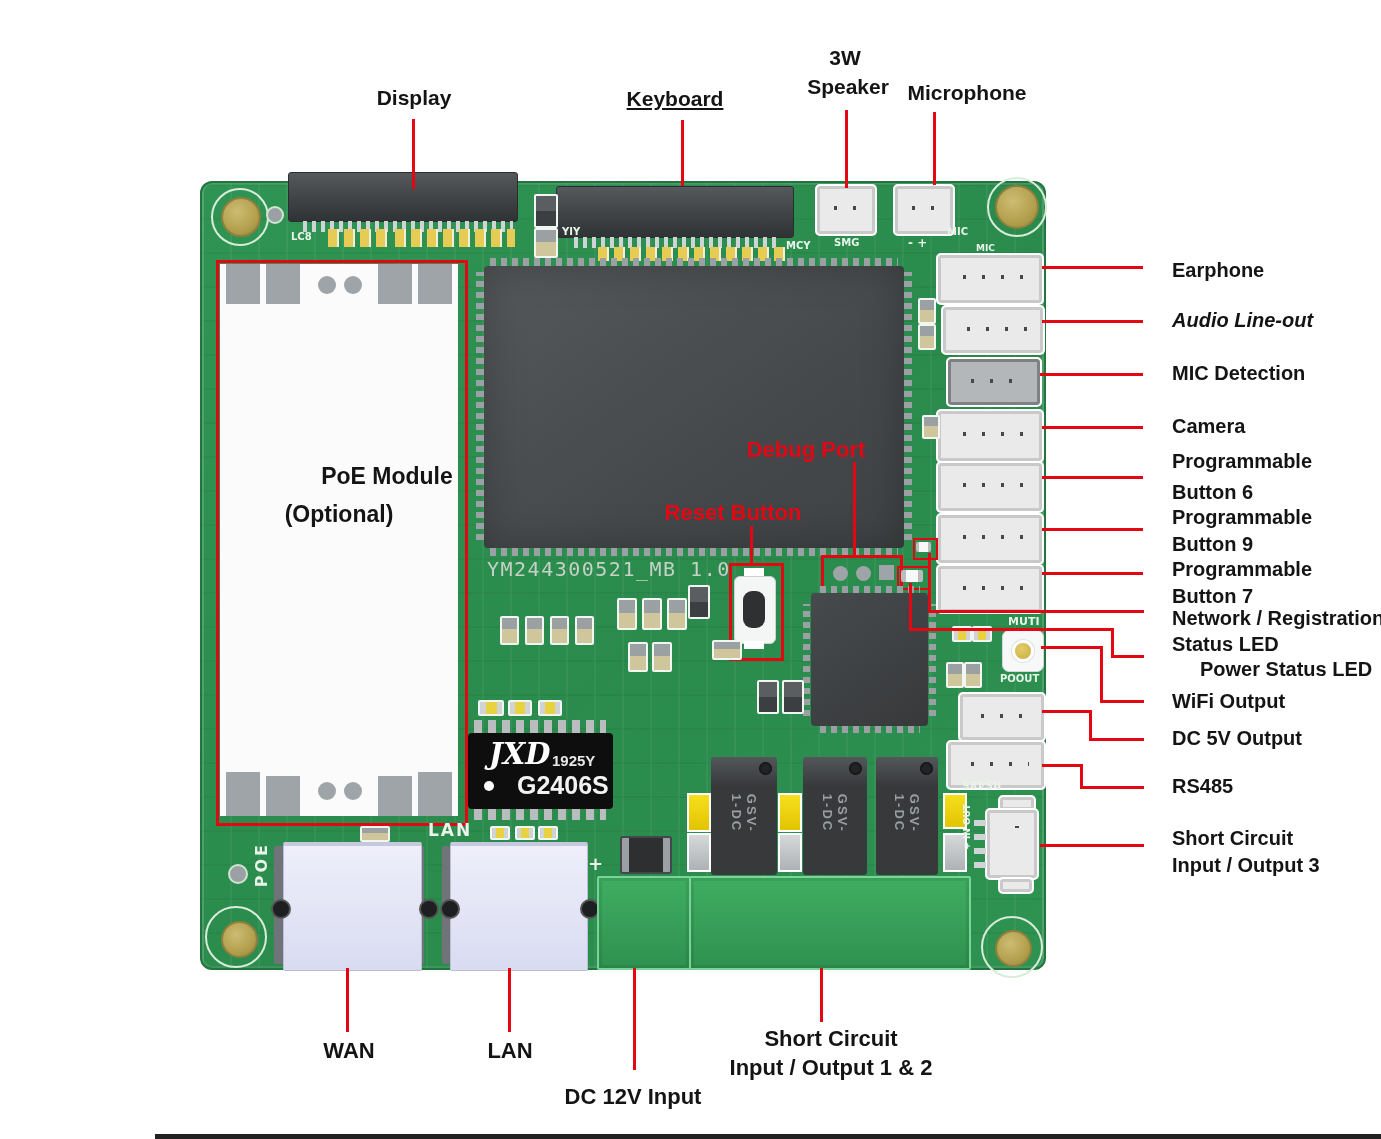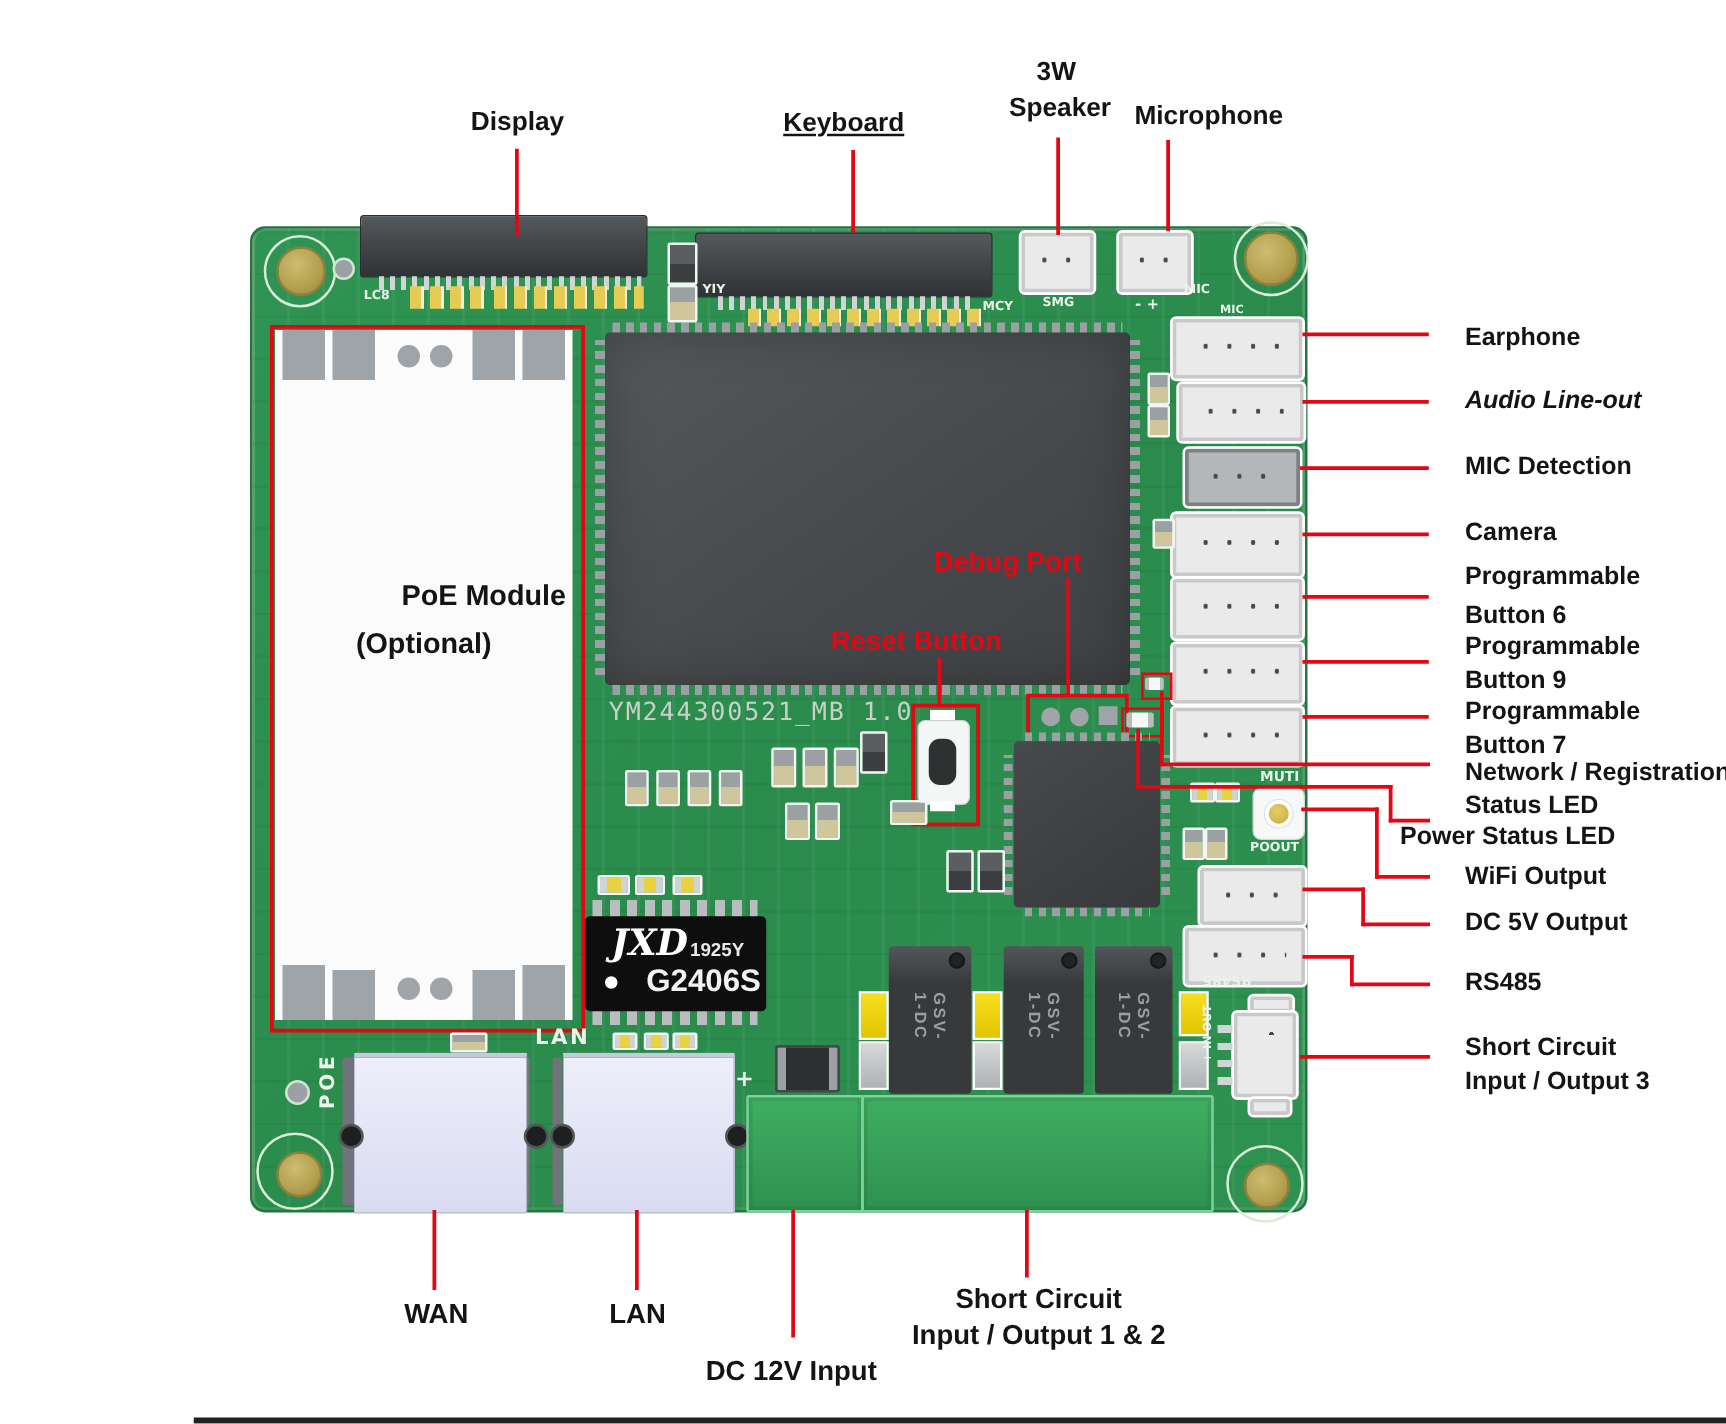--- a/index.html
+++ b/index.html
@@ -342,21 +342,21 @@
   <div class="abs lbl r" style="left:1152px;top:362px;">MIC Detection</div>
   <div class="abs lbl r" style="left:1152px;top:415px;">Camera</div>
   <div class="abs lbl r" style="left:1152px;top:450px;">Programmable</div>
   <div class="abs lbl r" style="left:1152px;top:481px;">Button 6</div>
   <div class="abs lbl r" style="left:1152px;top:506px;">Programmable</div>
   <div class="abs lbl r" style="left:1152px;top:533px;">Button 9</div>
   <div class="abs lbl r" style="left:1152px;top:558px;">Programmable</div>
   <div class="abs lbl r" style="left:1152px;top:585px;">Button 7</div>
   <div class="abs lbl r" style="left:1152px;top:607px;">Network / Registration</div>
   <div class="abs lbl r" style="left:1152px;top:633px;">Status LED</div>
-  <div class="abs lbl r" style="left:1100px;top:658px;">Power Status LED</div>
+  <div class="abs lbl r" style="left:1180px;top:658px;">Power Status LED</div>
   <div class="abs lbl r" style="left:1152px;top:690px;">WiFi Output</div>
   <div class="abs lbl r" style="left:1152px;top:727px;">DC 5V Output</div>
   <div class="abs lbl r" style="left:1152px;top:775px;">RS485</div>
   <div class="abs lbl r" style="left:1152px;top:827px;">Short Circuit</div>
   <div class="abs lbl r" style="left:1152px;top:854px;text-align:right;">Input / Output 3</div>
 
   <div class="abs lbl c b" style="left:349px;top:1038px;">WAN</div>
   <div class="abs lbl c b" style="left:510px;top:1038px;">LAN</div>
   <div class="abs lbl c b" style="left:633px;top:1084px;">DC 12V Input</div>
   <div class="abs lbl c b" style="left:831px;top:1026px;">Short Circuit</div>

